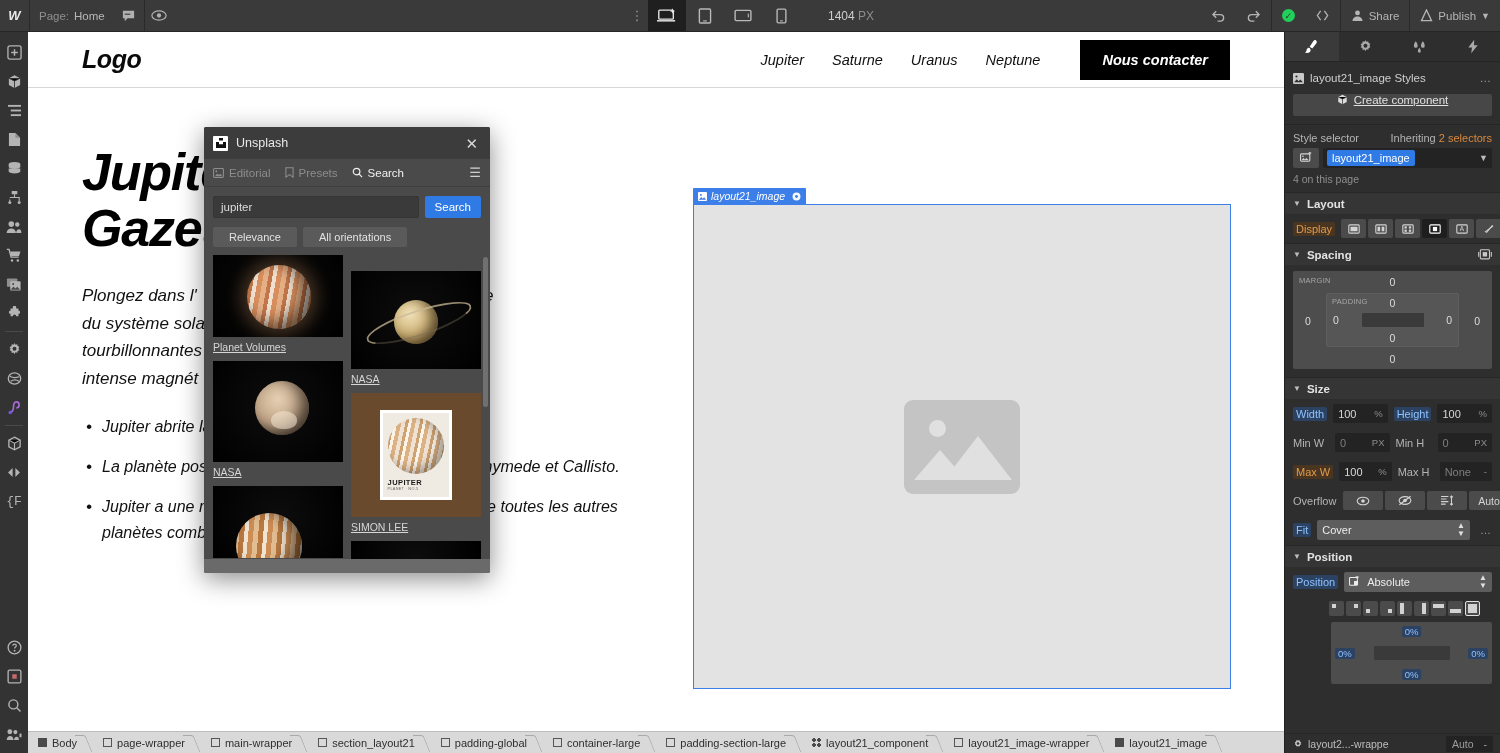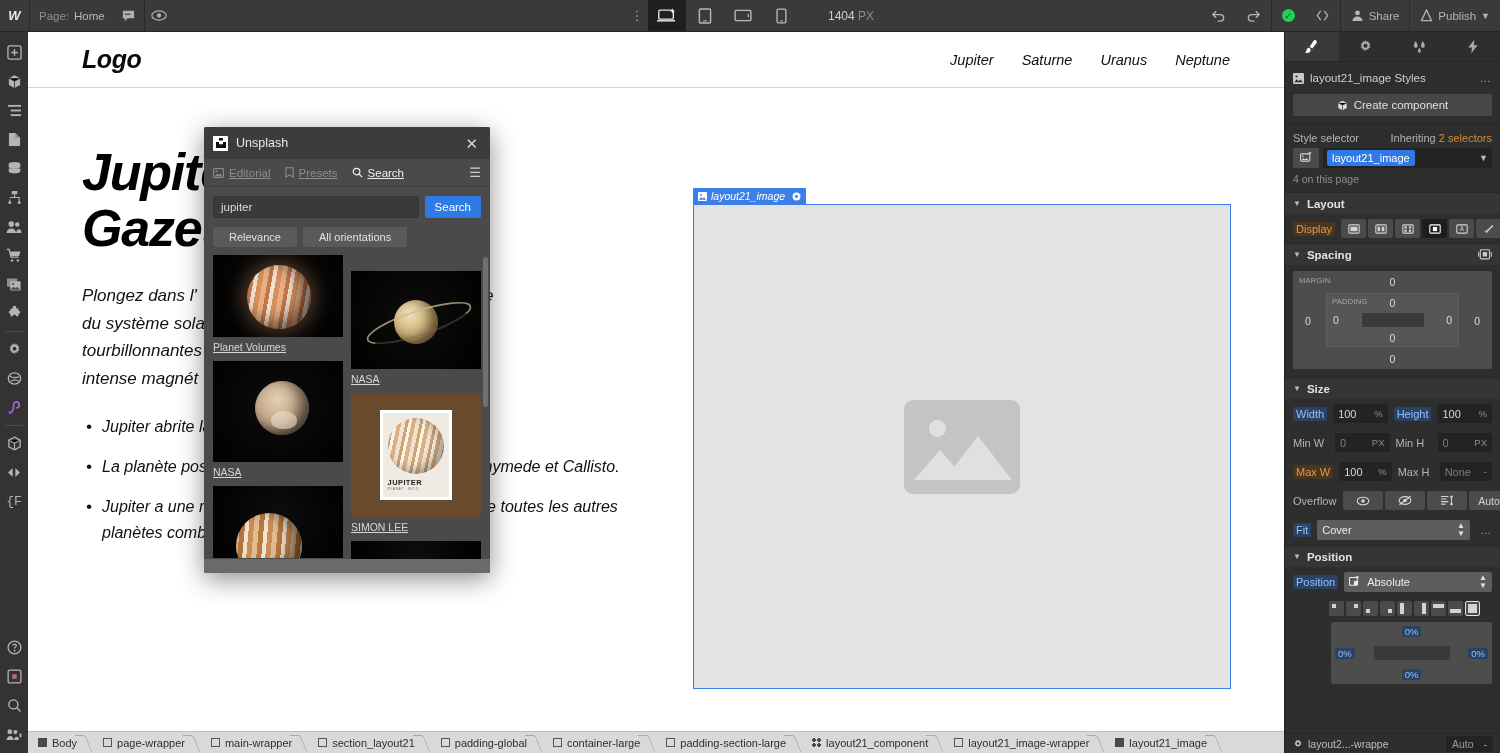--- a/index.html
+++ b/index.html
@@ -125,21 +125,21 @@
     height: 32px; background: #3c3c3c; display: flex; align-items: center; padding: 0 9px; gap: 8px;
     flex-shrink: 0;
   }
   .m-logo { width: 15px; height: 15px; background: #fff; display: flex; align-items: center; justify-content: center; border-radius: 1px; }
   .m-title-text { color: #e9e9e9; font-size: 12.5px; flex: 1; }
   .m-close { color: #d8d8d8; font-size: 15px; line-height: 1; padding: 2px 3px; }
   .m-tabs {
     height: 28px; background: #4a4a4a; display: flex; align-items: center; padding: 0 9px; gap: 14px;
     border-bottom: 1px solid #3f3f3f; flex-shrink: 0;
   }
-  .m-tab { display: flex; align-items: center; gap: 5px; font-size: 11.5px; color: #8d8d8d; text-decoration: underline; }
+  .m-tab { display: flex; align-items: center; gap: 5px; font-size: 11.5px; color: #8d8d8d; }
   .m-tab.active { color: #f0f0f0; }
   .m-burger { margin-left: auto; color: #d0d0d0; font-size: 13px; line-height: 1; }
   .m-searchrow { display: flex; align-items: center; padding: 9px 9px 0 9px; gap: 6px; flex-shrink: 0; }
   .m-input {
     flex: 1; height: 22px; background: #3a3a3a; border: 1px solid #353535; color: #ddd;
     font-size: 11.5px; padding: 0 7px; display: flex; align-items: center; border-radius: 2px;
     font-family: "Liberation Sans", sans-serif;
   }
   .m-searchbtn {
     height: 22px; background: #2f7ae5; color: #fff; font-size: 11.5px; padding: 0 10px;
@@ -213,22 +213,22 @@
   .rp-tabs { height: 30px; display: flex; border-bottom: 1px solid #252525; }
   .rp-tab { flex: 1; display: flex; align-items: center; justify-content: center; color: #a9a9a9; }
   .rp-tab.active { background: #3a3a3a; color: #fff; }
   .rp-head {
     height: 24px; display: flex; align-items: center; gap: 6px; padding: 0 8px;
     color: #cfcfcf; font-size: 11.5px; margin-top: 4px;
   }
   .rp-head .more { margin-left: auto; color: #9b9b9b; letter-spacing: 1px; }
   .rp-createbtn {
     margin: 4px 8px 8px 8px; height: 22px; background: #474747; border-radius: 2px;
-    display: flex; align-items: center; justify-content: center; gap: 6px;
-    color: #e0e0e0; font-size: 11.5px;
+    display: flex; align-items: flex-start; justify-content: center; gap: 6px;
+    color: #e0e0e0; font-size: 11.5px; text-decoration: underline;
   }
   .rp-divider { height: 1px; background: #252525; }
   .rp-rowlabel {
     display: flex; align-items: center; padding: 7px 8px 4px 8px; font-size: 11px; color: #b4b4b4;
   }
   .rp-rowlabel .right { margin-left: auto; color: #b4b4b4; }
   .rp-rowlabel .orange { color: #d88a3c; }
   .selector-row { display: flex; align-items: center; gap: 4px; padding: 0 8px 3px 8px; }
   .sel-icobox {
     width: 26px; height: 20px; background: #4b4b4b; border-radius: 2px;
@@ -567,20 +567,21 @@
   </div>
 
   <div class="canvas">
     <div class="site-header">
       <div class="site-logo">Logo</div>
       <nav class="site-nav">
         <span class="nav-link">Jupiter</span>
         <span class="nav-link">Saturne</span>
         <span class="nav-link">Uranus</span>
         <span class="nav-link">Neptune</span>
+        <span class="nav-cta">Nous contacter</span>
       </nav>
     </div>
 
     <div class="page-body">
       <div class="col-left">
         <div class="hero-title">
           <div>Jupiter</div>
           <div>Gazeu</div>
         </div>
         <p class="hero-para">

